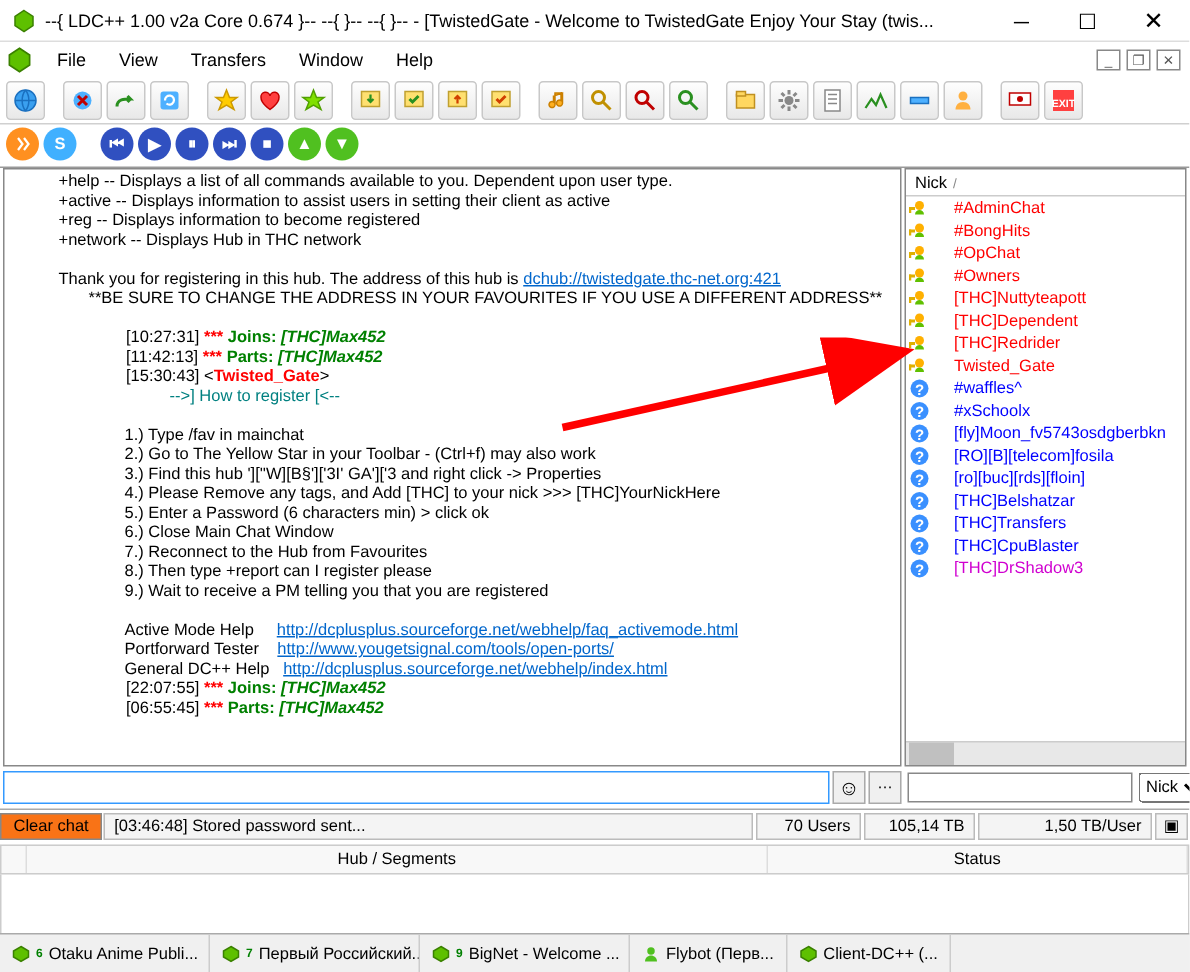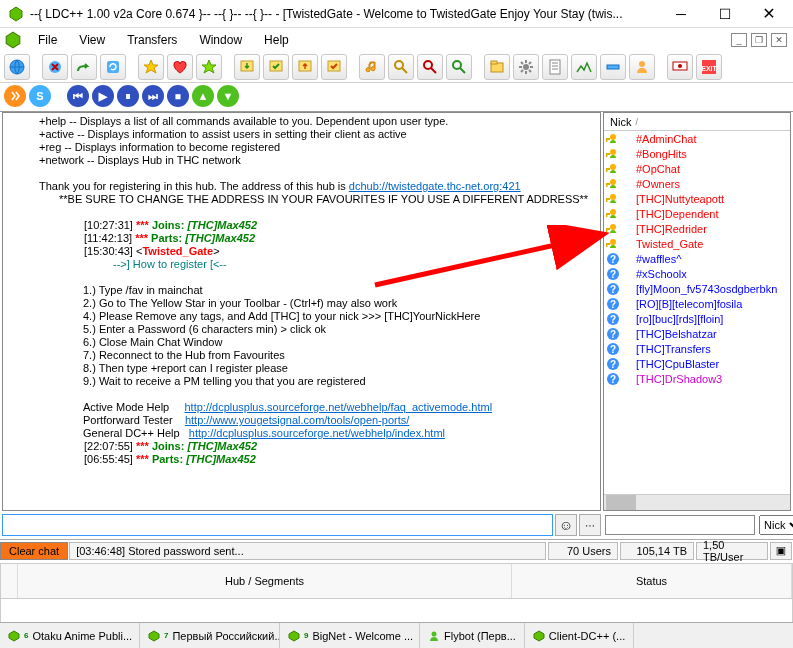--- a/index.html
+++ b/index.html
@@ -46,21 +46,21 @@
 .sidebar-scroll .thumb{ width:30px; background:#c0c0c0; margin-left:2px;}
 .inputbar { display: flex; height: 28px; align-items: center; padding: 2px; gap: 2px; }
 .chat-input { flex: 1; height: 22px; border: 1px solid #3399ff; padding: 0 4px; font-size: 11px; }
 .emoji-btn { width: 22px; height: 22px; border: 1px solid #aaa; display: flex; align-items: center; justify-content: center; font-size: 14px; background:#f0f0f0;}
 .nick-filter { display: flex; align-items: center; gap: 4px; width: 188px; padding: 0 2px; }
 .nick-filter input { flex: 1; height: 20px; border: 1px solid #888; font-size: 11px; padding: 0 3px; }
 .nick-filter select { width: 64px; height: 20px; font-size: 11px; }
 .statusbar { display: flex; height: 22px; border-top: 1px solid #aaa; align-items: center; font-size: 11px; }
 .status-cell { border: 1px solid #bbb; height: 18px; display: flex; align-items: center; padding: 0 6px; margin: 16px 1px; background:#f4f4f4; }
 .clear-btn { border: 1px solid #888; padding: 1px 8px; height: 18px; display:flex; align-items:center; background:#f97316; }
-.cols-header { display: flex; height: 36px; border: 1px solid #ccc; background: #f8f8f8; margin-top: 2px; }
+.cols-header { display: flex; height: 20px; border: 1px solid #ccc; background: #f8f8f8; margin-top: 2px; }
 .col-h { border-right: 1px solid #ddd; padding: 2px 8px; font-size: 11px; display:flex; align-items:center; }
 .big-blank { height: 66px; border: 1px solid #ccc; border-top: none; }
 .tabs { position: absolute; bottom: 0; left: 0; right: 0; height: 26px; display: flex; border-top: 1px solid #aaa; background: #f0f0f0; }
 .tab { display: flex; align-items: center; gap: 4px; padding: 0 8px; border-right: 1px solid #ccc; font-size: 11px; max-width: 140px; white-space: nowrap; overflow: hidden; }
 .tab-ico { width: 12px; height: 12px; flex-shrink:0; }
 .red-arrow { position: absolute; pointer-events: none; z-index: 100; left: 370px; top: 225px; }
 </style>
 </head>
 <body>
 
@@ -264,20 +264,21 @@
       <div><span>Thank you for registering in this hub. The address of this hub is </span><a href="#">dchub://twistedgate.thc-net.org:421</a></div>
       <div style="margin-left:20px">**BE SURE TO CHANGE THE ADDRESS IN YOUR FAVOURITES IF YOU USE A DIFFERENT ADDRESS**</div>
       <div style="height:13px"></div>
       <div><span class="ts">[10:27:31]</span> <span class="stars">***</span> <span class="joins-label">Joins:</span> <span class="thc-nick">[THC]Max452</span></div>
       <div><span class="ts">[11:42:13]</span> <span class="stars">***</span> <span class="parts-label">Parts:</span> <span class="thc-nick">[THC]Max452</span></div>
       <div><span class="ts">[15:30:43]</span> &lt;<span class="twisted">Twisted_Gate</span>&gt;</div>
       <div style="margin-left:74px"><span class="arrow-prefix">--&gt;] How to register [&lt;--</span></div>
       <div style="height:13px"></div>
       <div class="indent">1.) Type /fav in mainchat</div>
       <div class="indent">2.) Go to The Yellow Star in your Toolbar - (Ctrl+f) may also work</div>
+      <div class="indent">3.) Find this hub '][''W][B§']['3I' GA']['3 and right click -&gt; Properties</div>
       <div class="indent">4.) Please Remove any tags, and Add  [THC]  to your nick  &gt;&gt;&gt;  [THC]YourNickHere</div>
       <div class="indent">5.) Enter a Password (6 characters min) &gt; click ok</div>
       <div class="indent">6.) Close Main Chat Window</div>
       <div class="indent">7.) Reconnect to the Hub from Favourites</div>
       <div class="indent">8.) Then type +report can I register please</div>
       <div class="indent">9.) Wait to receive a PM telling you that you are registered</div>
       <div style="height:13px"></div>
       <div class="indent"><span>Active Mode Help</span>&nbsp;&nbsp;&nbsp;&nbsp;&nbsp;<a href="#">http://dcplusplus.sourceforge.net/webhelp/faq_activemode.html</a></div>
       <div class="indent"><span>Portforward Tester</span>&nbsp;&nbsp;&nbsp;&nbsp;<a href="#">http://www.yougetsignal.com/tools/open-ports/</a></div>
       <div class="indent"><span>General DC++ Help</span>&nbsp;&nbsp;&nbsp;<a href="#">http://dcplusplus.sourceforge.net/webhelp/index.html</a></div>
@@ -476,21 +477,21 @@
     <input style="">
     <select><option>Nick</option></select>
   </div>
 </div>
 
 <div class="statusbar">
   <div class="clear-btn">Clear chat</div>
   <div class="status-cell" style="flex:1">[03:46:48] Stored password sent...</div>
   <div class="status-cell" style="width:70px;justify-content:flex-end">70 Users</div>
   <div class="status-cell" style="width:74px;justify-content:flex-end">105,14 TB</div>
-  <div class="status-cell" style="width:72px;justify-content:flex-end">1,50 TB/User</div>
+  <div class="status-cell" style="width:116px;justify-content:flex-end">1,50 TB/User</div>
   <div class="status-cell" style="width:22px;justify-content:center">▣</div>
 </div>
 
 <div class="cols-header">
   <div class="col-h" style="width:16px"></div>
   <div class="col-h" style="flex:1;justify-content:center">Hub / Segments</div>
   <div class="col-h" style="width:280px;justify-content:center">Status</div>
 </div>
 <div class="big-blank"></div>
 

